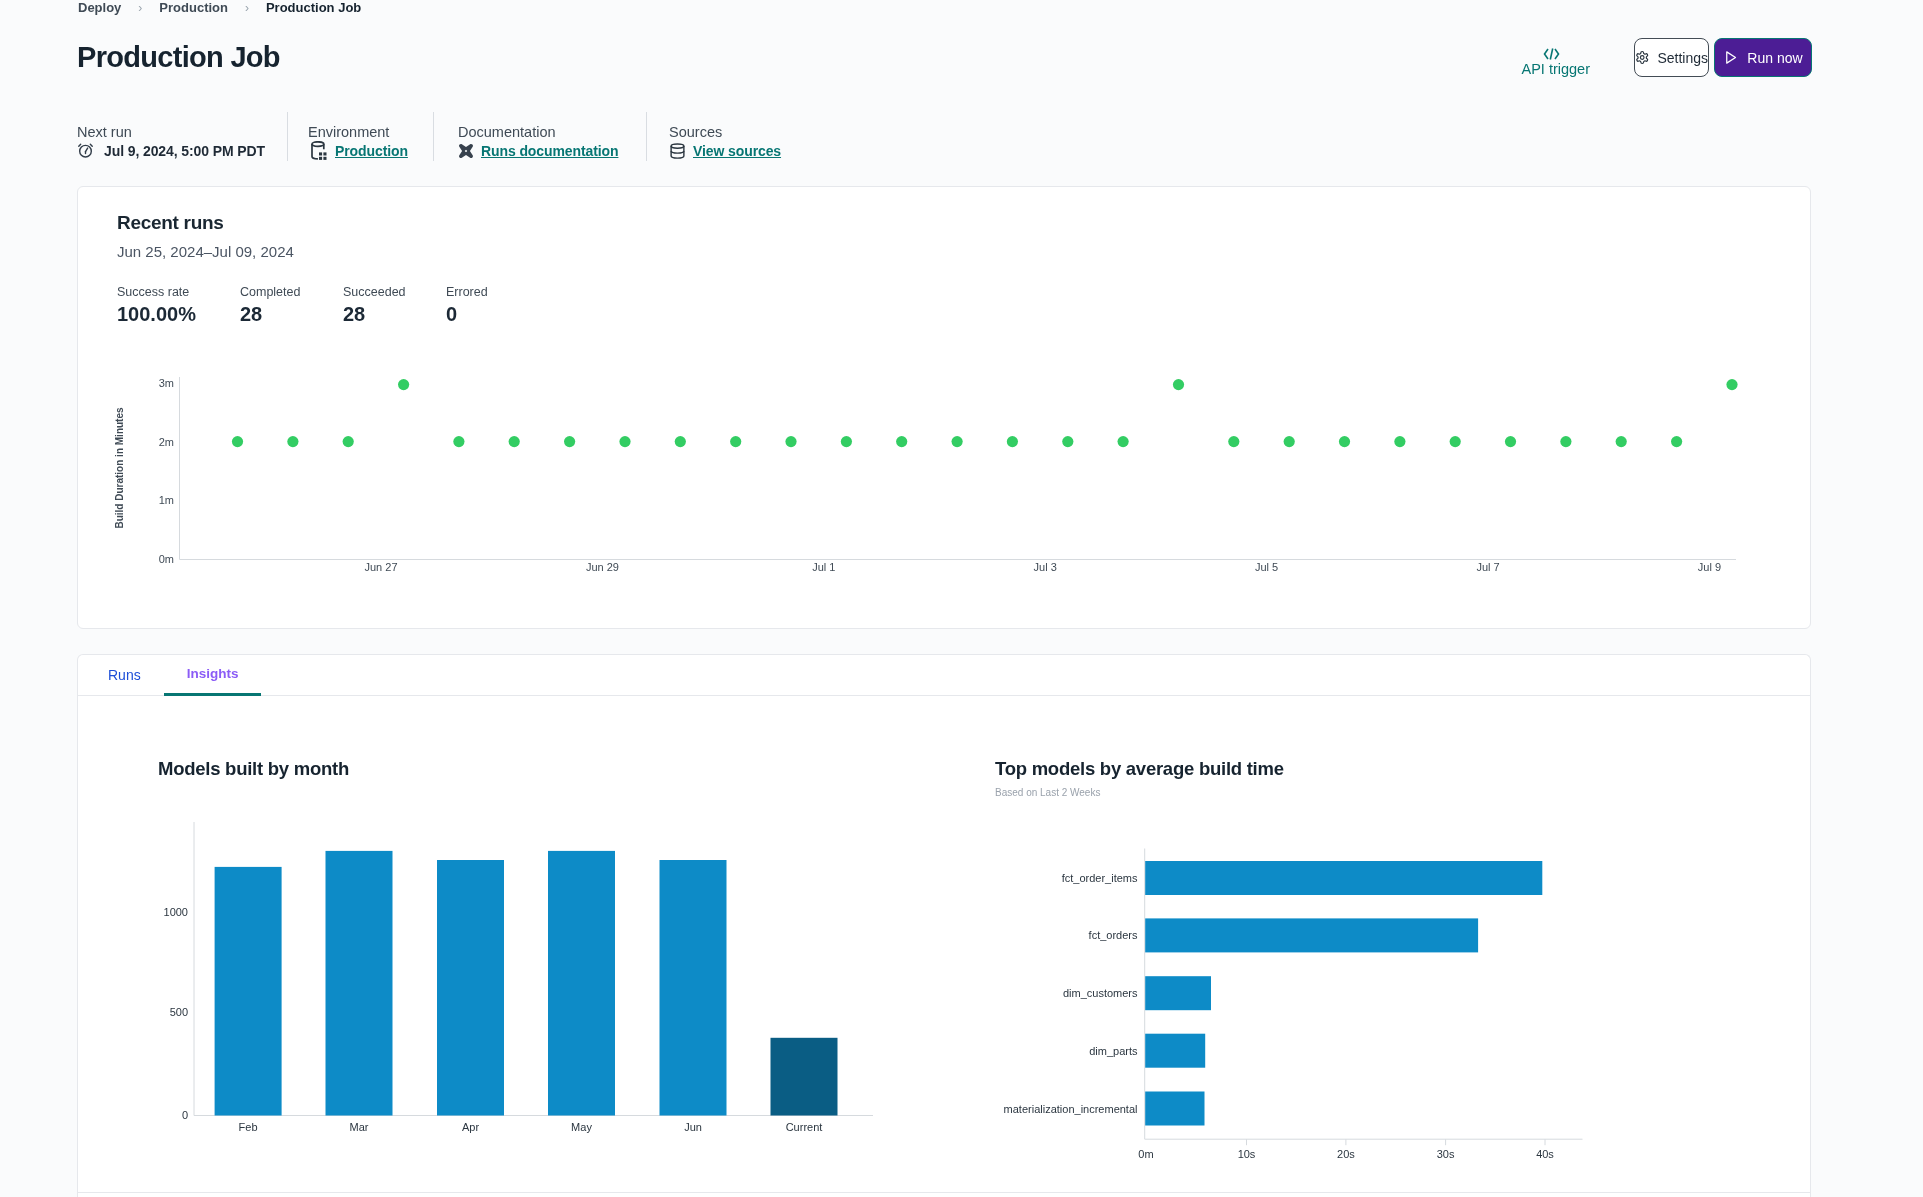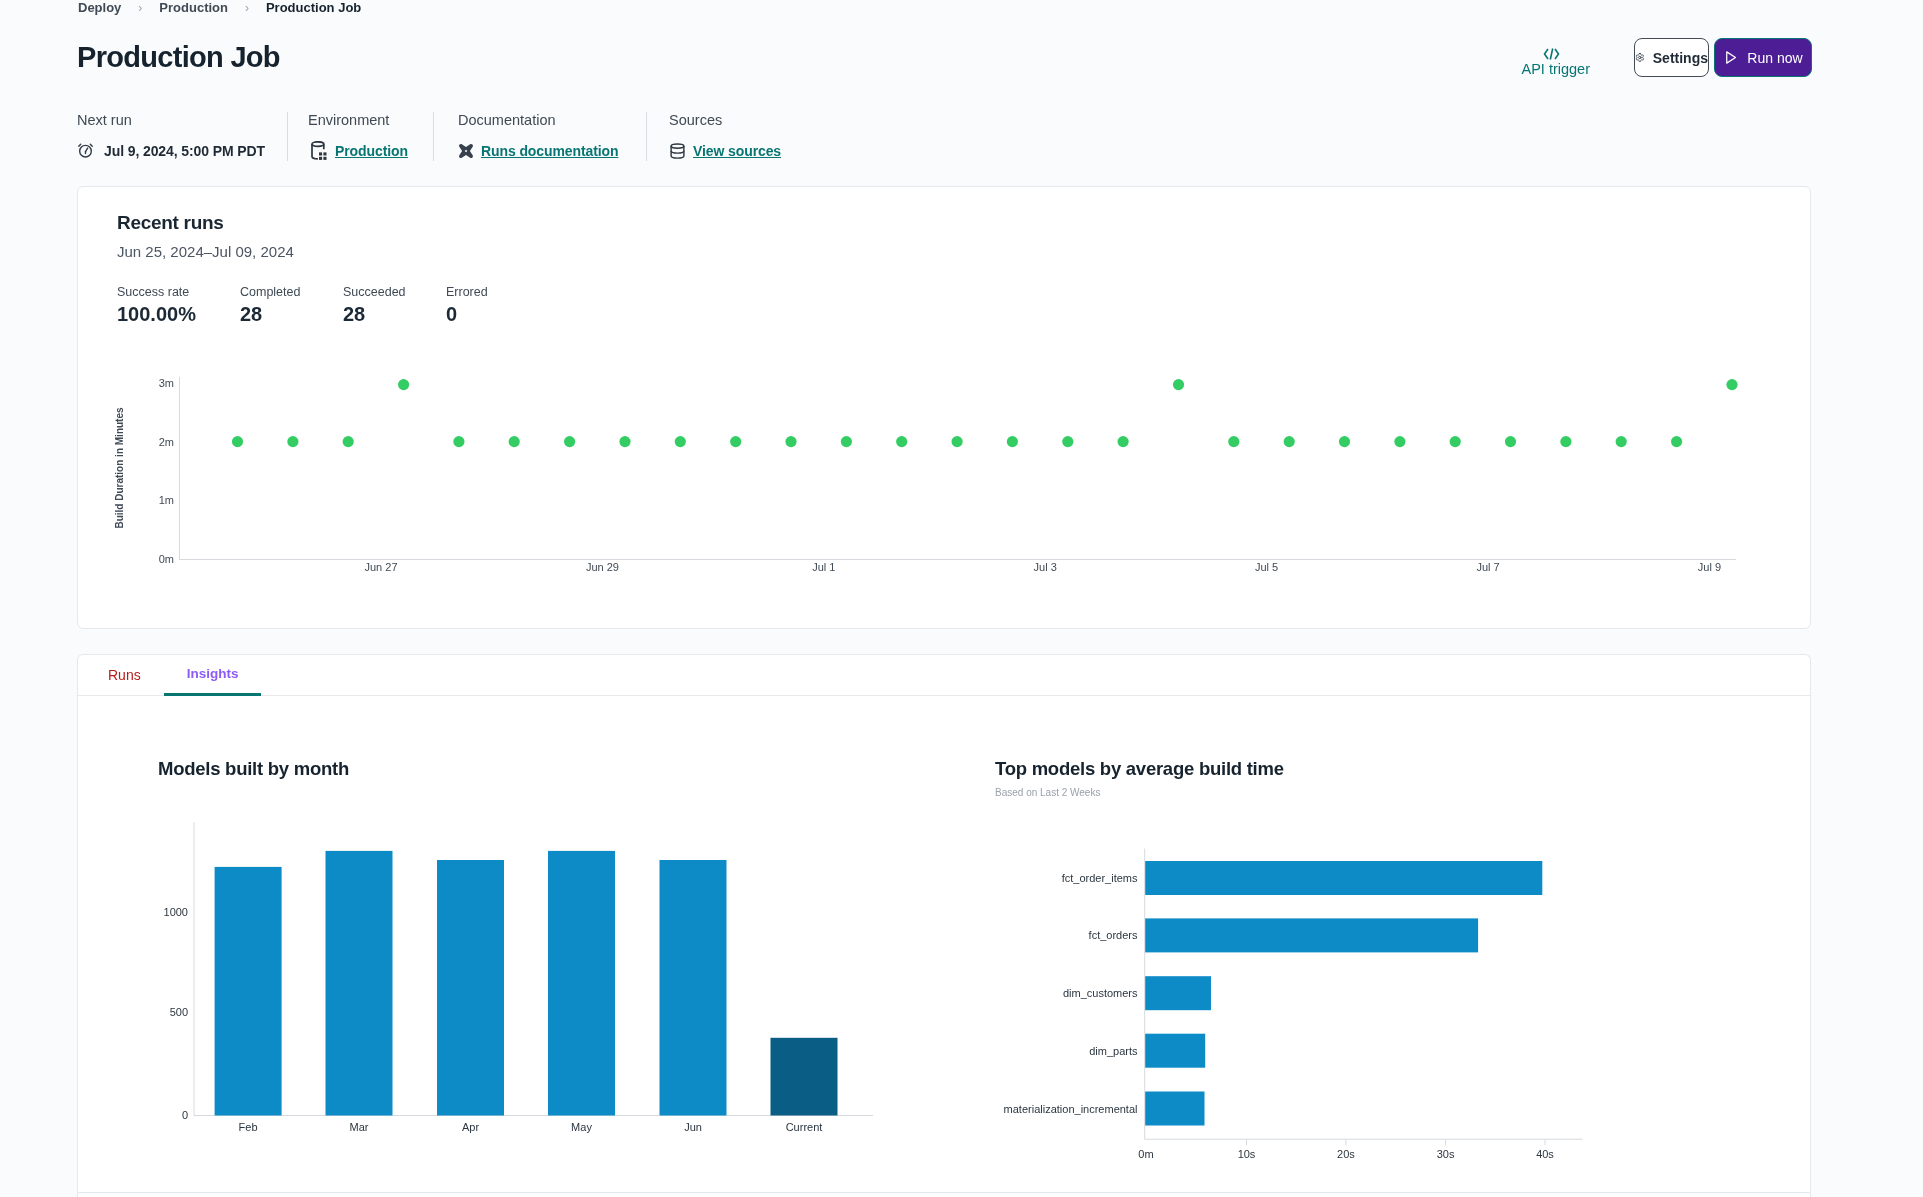--- a/index.html
+++ b/index.html
@@ -4,21 +4,21 @@
 <style>
   * { margin:0; padding:0; box-sizing:border-box; }
   html,body { width:1923px; height:1197px; }
   body { font-family:"Liberation Sans", sans-serif; background:#fafbfc; }
   .root { position:relative; width:1923px; height:1197px; overflow:hidden; }
   .abs { position:absolute; }
   .crumb { font-size:13px; font-weight:700; color:#3f4a55; }
   .crumb .sep { color:#9aa4ae; font-weight:400; margin:0 17px; font-size:12px; }
   .crumb .last { color:#16232f; }
   h1 { font-size:29px; font-weight:700; color:#16232f; letter-spacing:-0.7px; }
-  .metalabel { font-size:14.5px; color:#3f4a55; }
+  .metalabel { font-size:14.5px; color:#3f4a55;margin-top:12px; }
   .metaval { font-size:14px; font-weight:700; color:#1f2a36; display:flex; align-items:center; letter-spacing:-0.1px; }
   a.teal { color:#077673; text-decoration:underline; font-weight:700; font-size:14px; }
   .vdiv { width:1px; background:#d9dde2; }
   .card { position:absolute; background:#fff; border:1px solid #e6e8ec; border-radius:6px; }
   .statlabel { font-size:12.5px; color:#3f4a55; }
   .statval { font-size:20px; font-weight:700; color:#1c2936; margin-top:4px; }
   .btn { display:flex; align-items:center; justify-content:center; border-radius:8px; font-size:14px; font-weight:400; height:39px; }
   .btn.light { background:#fff; border:1px solid #434c55; color:#1f2a36; }
   .btn.teal { background:#4c1d95; color:#fff; border:1px solid #077673; }
   .tabs { position:absolute; display:flex; }
@@ -41,21 +41,21 @@
   <h1 class="abs" style="left:77px; top:41px;">Production Job</h1>
 
   <div class="abs" style="right:333px; top:47px; display:flex; align-items:center;flex-direction:column;">
     <svg width="17" height="14" viewBox="0 0 17 14" style="margin-right:8px;">
       <path d="M5 2 L1.5 7 L5 12" fill="none" stroke="#077673" stroke-width="1.6"></path>
       <path d="M12 2 L15.5 7 L12 12" fill="none" stroke="#077673" stroke-width="1.6"></path>
       <path d="M9.7 1.5 L7.3 12.5" fill="none" stroke="#077673" stroke-width="1.6"></path>
     </svg>
     <span style="color:#077673; font-size:14.5px; font-weight:400;">API trigger</span>
   </div>
-  <div class="btn light abs" style="left:1634px; top:38px; width:75px;font-weight:bold;">
+  <div class="btn light abs" style="left:1634px; top:38px; width:75px;">
       <svg width="17" height="17" viewBox="0 0 24 24" fill="none" stroke="#2b3640" stroke-width="2" stroke-linecap="round" stroke-linejoin="round" style="margin-right:8px;">
         <path d="M12.22 2h-.44a2 2 0 0 0-2 2v.18a2 2 0 0 1-1 1.73l-.43.25a2 2 0 0 1-2 0l-.15-.08a2 2 0 0 0-2.73.73l-.22.38a2 2 0 0 0 .73 2.73l.15.1a2 2 0 0 1 1 1.72v.51a2 2 0 0 1-1 1.74l-.15.09a2 2 0 0 0-.73 2.73l.22.38a2 2 0 0 0 2.73.73l.15-.08a2 2 0 0 1 2 0l.43.25a2 2 0 0 1 1 1.73V20a2 2 0 0 0 2 2h.44a2 2 0 0 0 2-2v-.18a2 2 0 0 1 1-1.73l.43-.25a2 2 0 0 1 2 0l.15.08a2 2 0 0 0 2.73-.73l.22-.39a2 2 0 0 0-.73-2.73l-.15-.08a2 2 0 0 1-1-1.74v-.5a2 2 0 0 1 1-1.74l.15-.09a2 2 0 0 0 .73-2.73l-.22-.38a2 2 0 0 0-2.73-.73l-.15.08a2 2 0 0 1-2 0l-.43-.25a2 2 0 0 1-1-1.73V4a2 2 0 0 0-2-2z"></path>
         <circle cx="12" cy="12" r="3"></circle>
       </svg>
       Settings
   </div>
   <div class="btn teal abs" style="left:1714px; top:38px; width:98px;">
       <svg width="15" height="15" viewBox="0 0 24 24" fill="none" stroke="#fff" stroke-width="2" stroke-linejoin="round" style="margin-right:9px;">
         <polygon points="6 3 20 12 6 21 6 3"></polygon>
       </svg>
@@ -173,21 +173,21 @@
       <text x="945.2" y="211" text-anchor="middle" font-size="11" fill="#3f4a55">Jul 3</text>
       <text x="1166.6" y="211" text-anchor="middle" font-size="11" fill="#3f4a55">Jul 5</text>
       <text x="1388" y="211" text-anchor="middle" font-size="11" fill="#3f4a55">Jul 7</text>
       <text x="1609.4" y="211" text-anchor="middle" font-size="11" fill="#3f4a55">Jul 9</text>
     </g>
   </svg>
 
   <div class="card" style="left:77px; top:654px; width:1734px; height:560px; border-bottom:none;"></div>
   <div class="abs" style="left:77px; top:654px; width:1734px; height:42px; border-bottom:1px solid #e6e8ec;"></div>
   <div class="tabs" style="left:85px; top:654px;">
-    <div class="tab" style="color:#b91c1c;">Runs</div>
+    <div class="tab" style="color:#1d4ed8;">Runs</div>
     <div class="tab" style="color:#8b5cf6; font-weight:700; font-size:13.5px; border-bottom:3px solid #077673;">Insights</div>
   </div>
 
   <div class="abs chart-h2" style="left:158px; top:758px;">Models built by month</div>
   <div class="abs chart-h2" style="left:995px; top:758px;">Top models by average build time</div>
   <div class="abs" style="left:995px; top:787px; font-size:10px; color:#9aa2ac;">Based on Last 2 Weeks</div>
 
   <svg class="abs" style="left:110px; top:810px;" width="840" height="330" viewBox="0 0 840 330">
     <g>
       <line x1="84" y1="12" x2="84" y2="305.5" stroke="#d6dade"></line>

